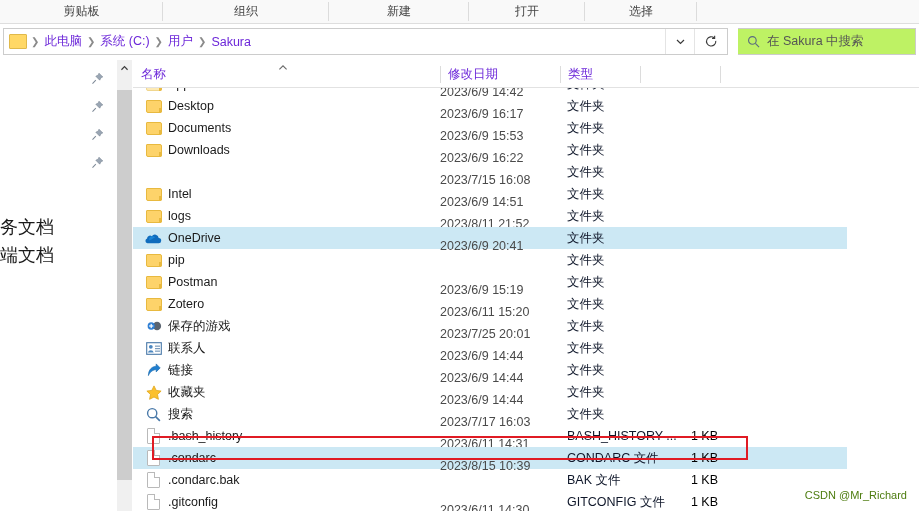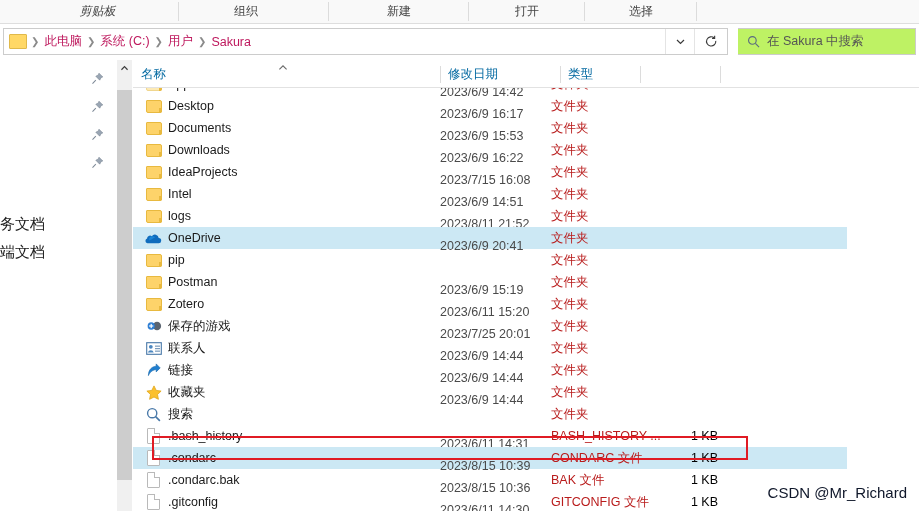--- a/index.html
+++ b/index.html
@@ -64,21 +64,21 @@
     margin-left: 5px;
     margin-right: 2px;
     background: #ffd866;
     border: 1px solid #e0b94a;
     border-radius: 1px;
     position: relative;
     flex: 0 0 auto;
   }
   .crumb {
     font-size: 12.5px;
-    color: #be185d;
+    color: #6d28d9;
     padding: 0 3px;
     white-space: nowrap;
     flex: 0 0 auto;
   }
   .crumb-sep {
     color: #8a8a8a;
     font-size: 10px;
     padding: 0 2px;
     flex: 0 0 auto;
   }
@@ -123,21 +123,21 @@
     overflow: hidden;
   }
   .nav-pin {
     position: absolute;
     right: 8px;
     width: 13px; height: 13px;
   }
   .nav-clip-text {
     position: absolute;
     left: 0;
-    font-size: 15px;
+    font-size: 18px;
     color: #1a1a1a;
     white-space: nowrap;
   }
 
   
   .nav-scrollbar {
     position: absolute;
     left: 117px; top: 60px;
     width: 15px; height: 451px;
     background: #f0f0f0;
@@ -163,21 +163,21 @@
     width: 786px; height: 26px;
     background: #ffffff;
     border-bottom: 1px solid #e2e2e2;
     box-sizing: border-box;
   }
   .col-cell {
     position: absolute;
     top: 0; height: 25px;
     line-height: 25px;
     font-size: 12.5px;
-    color: #0369a1;
+    color: #6d28d9;
     padding-left: 8px;
     box-sizing: border-box;
     white-space: nowrap;
   }
   .col-divider {
     position: absolute;
     top: 4px;
     width: 1px; height: 17px;
     background: #dcdcdc;
   }
@@ -226,23 +226,23 @@
   }
   .fdate {
     position: absolute;
     left: 307px; top: 8px;
     font-size: 12.5px;
     color: #4a4a4a;
     white-space: nowrap;
   }
   .ftype {
     position: absolute;
-    left: 418px; top: 0;
+    left: 434px; top: 0;
     font-size: 12.5px;
-    color: #b91c1c;
+    color: #0f172a;
     white-space: nowrap;
   }
   .fsize {
     position: absolute;
     left: 507px; top: 0;
     width: 78px;
     text-align: right;
     font-size: 12.5px;
     color: #000000;
     white-space: nowrap;
@@ -292,30 +292,30 @@
     width: 596px; height: 24px;
     border: 2px solid #e01b24;
     box-sizing: border-box;
     pointer-events: none;
   }
 
   
   .watermark {
     position: absolute;
     right: 12px; bottom: 10px;
-    font-size: 15px;
-    color: #0f172a;
+    font-size: 11px;
+    color: #4d7c0f;
     white-space: nowrap;
   }
 </style>
 </head>
 <body>
 
 <div class="ribbon-bar">
-  <div class="ribbon-group" style="left: 16px; width: 163px; font-style: italic;">
+  <div class="ribbon-group" style="left: 0px; width: 163px;">
     <span>剪贴板</span>
     <span class="rg-sep"></span>
   </div>
   <div class="ribbon-group" style="left: 163px; width: 166px;">
     <span>组织</span>
     <span class="rg-sep"></span>
   </div>
   <div class="ribbon-group" style="left: 329px; width: 140px;">
     <span>新建</span>
     <span class="rg-sep"></span>
@@ -465,26 +465,20 @@
       <span class="fname">
         <span class="ficon">
           <span class="ico-folder"></span>
         </span>
         <span class="ftext">Downloads</span>
       </span>
       <span class="fdate">2023/6/9 16:22</span>
       <span class="ftype">文件夹</span>
     </div>
     <div class="frow">
-      <span class="fname">
-        <span class="ficon">
-          <span class="ico-folder"></span>
-        </span>
-        <span class="ftext">IdeaProjects</span>
-      </span>
       <span class="fdate">2023/7/15 16:08</span>
       <span class="ftype">文件夹</span>
     </div>
     <div class="frow">
       <span class="fname">
         <span class="ficon">
           <span class="ico-folder"></span>
         </span>
         <span class="ftext">Intel</span>
       </span>
@@ -602,20 +596,21 @@
     <div class="frow">
       <span class="fname">
         <span class="ficon">
           <svg width="15" height="15" viewBox="0 0 15 15">
             <circle cx="6.2" cy="6.2" r="4.6" fill="none" stroke="#4878a8" stroke-width="1.4"></circle>
             <path d="M9.6 9.6 L13.9 13.9" stroke="#4878a8" stroke-width="1.6" fill="none"></path>
           </svg>
         </span>
         <span class="ftext">搜索</span>
       </span>
+      <span class="fdate">2023/7/17 16:03</span>
       <span class="ftype">文件夹</span>
     </div>
     <div class="frow">
       <span class="fname">
         <span class="ficon">
           <span class="ico-file"></span>
         </span>
         <span class="ftext">.bash_history</span>
       </span>
       <span class="fdate">2023/6/11 14:31</span>
@@ -633,21 +628,20 @@
       <span class="ftype">CONDARC 文件</span>
       <span class="fsize">1 KB</span>
     </div>
     <div class="frow">
       <span class="fname">
         <span class="ficon">
           <span class="ico-file"></span>
         </span>
         <span class="ftext">.condarc.bak</span>
       </span>
-      <span class="fdate">2023/8/15 10:36</span>
       <span class="ftype">BAK 文件</span>
       <span class="fsize">1 KB</span>
     </div>
     <div class="frow">
       <span class="fname">
         <span class="ficon">
           <span class="ico-file"></span>
         </span>
         <span class="ftext">.gitconfig</span>
       </span>

